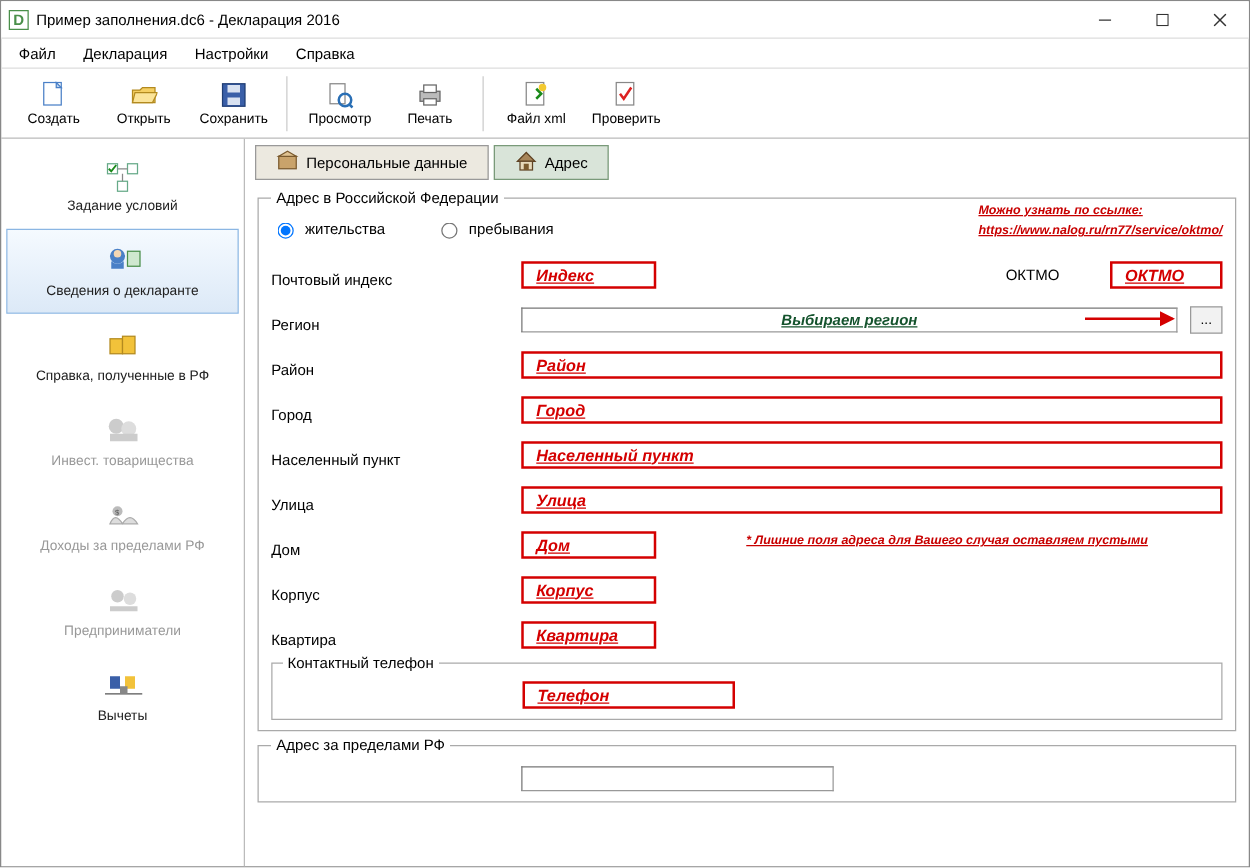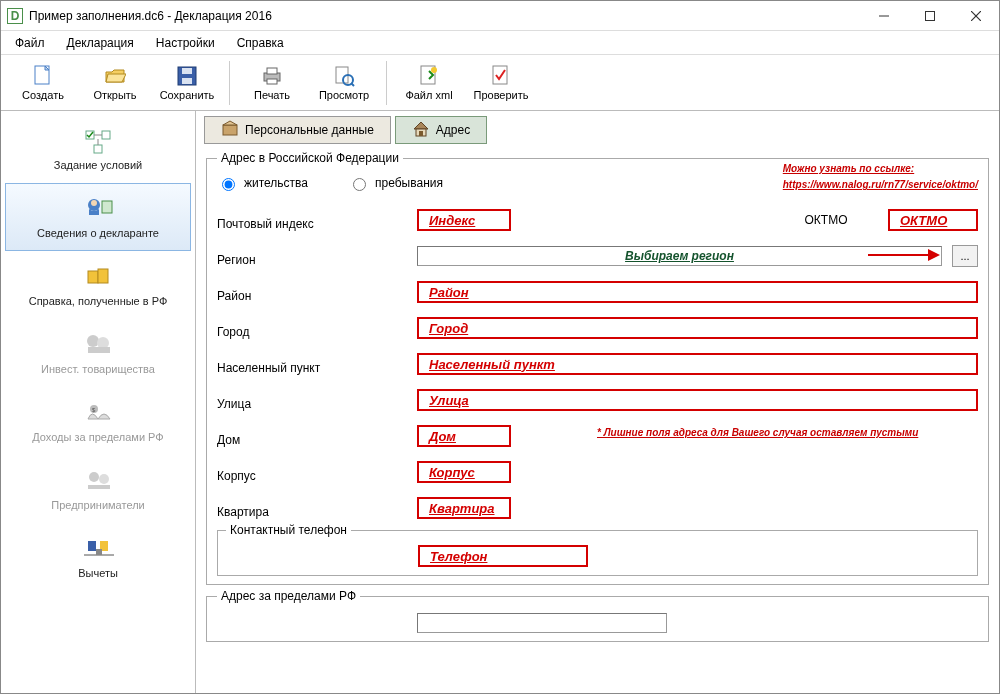--- a/index.html
+++ b/index.html
@@ -174,21 +174,21 @@
     font-weight: bold;
     text-decoration: underline;
     height: 22px;
     display: inline-flex;
     align-items: center;
     padding: 0 10px;
     background: #fff;
     font-size: 13px;
   }
   .redbox.long { flex: 1; }
-  .redbox.short { width: 94px; text-decoration: underline; }
+  .redbox.short { width: 108px; text-decoration: underline; }
   .redbox.med { width: 170px; }
 
   .plainfield {
     border: 1px solid #999;
     border-top-color:#777; border-left-color:#777;
     height: 20px;
     flex: 1;
     background: #fff;
     font-style: italic;
     color: #14532d;
@@ -296,37 +296,37 @@
             <rect x="1" y="1" width="18" height="18" fill="#3a5fa8" stroke="#1f3d73"></rect>
             <rect x="5" y="2" width="10" height="6" fill="#d9e2f1"></rect>
             <rect x="5" y="12" width="10" height="6" fill="#d9e2f1"></rect>
           </svg>
       </div>
       <div class="tlabel">Сохранить</div>
     </div>
     <div class="tsep"></div>
     <div class="tbtn">
       <div class="ticon">
+        <svg width="22" height="22">
+            <rect x="3" y="2" width="12" height="16" fill="#fff" stroke="#888"></rect>
+            <circle cx="15" cy="15" r="5" fill="none" stroke="#2a6fb5" stroke-width="2"></circle>
+            <line x1="18" y1="18" x2="21" y2="21" stroke="#2a6fb5" stroke-width="2"></line>
+          </svg>
+      </div>
+      <div class="tlabel">Просмотр</div>
+    </div>
+    <div class="tbtn">
+      <div class="ticon">
         <svg width="22" height="20">
             <rect x="3" y="7" width="16" height="8" fill="#bbb" stroke="#666"></rect>
             <rect x="6" y="2" width="10" height="6" fill="#fff" stroke="#666"></rect>
             <rect x="6" y="13" width="10" height="5" fill="#fff" stroke="#666"></rect>
           </svg>
       </div>
       <div class="tlabel">Печать</div>
-    </div>
-    <div class="tbtn">
-      <div class="ticon">
-        <svg width="22" height="22">
-            <rect x="3" y="2" width="12" height="16" fill="#fff" stroke="#888"></rect>
-            <circle cx="15" cy="15" r="5" fill="none" stroke="#2a6fb5" stroke-width="2"></circle>
-            <line x1="18" y1="18" x2="21" y2="21" stroke="#2a6fb5" stroke-width="2"></line>
-          </svg>
-      </div>
-      <div class="tlabel">Просмотр</div>
     </div>
     <div class="tsep"></div>
     <div class="tbtn">
       <div class="ticon">
         <svg width="20" height="22">
             <rect x="2" y="1" width="14" height="18" fill="#fff" stroke="#888"></rect>
             <path d="M10 6 L14 10 L10 14" fill="none" stroke="#1a8a1a" stroke-width="2"></path>
             <circle cx="15" cy="5" r="3" fill="#f3c930"></circle>
           </svg>
       </div>

